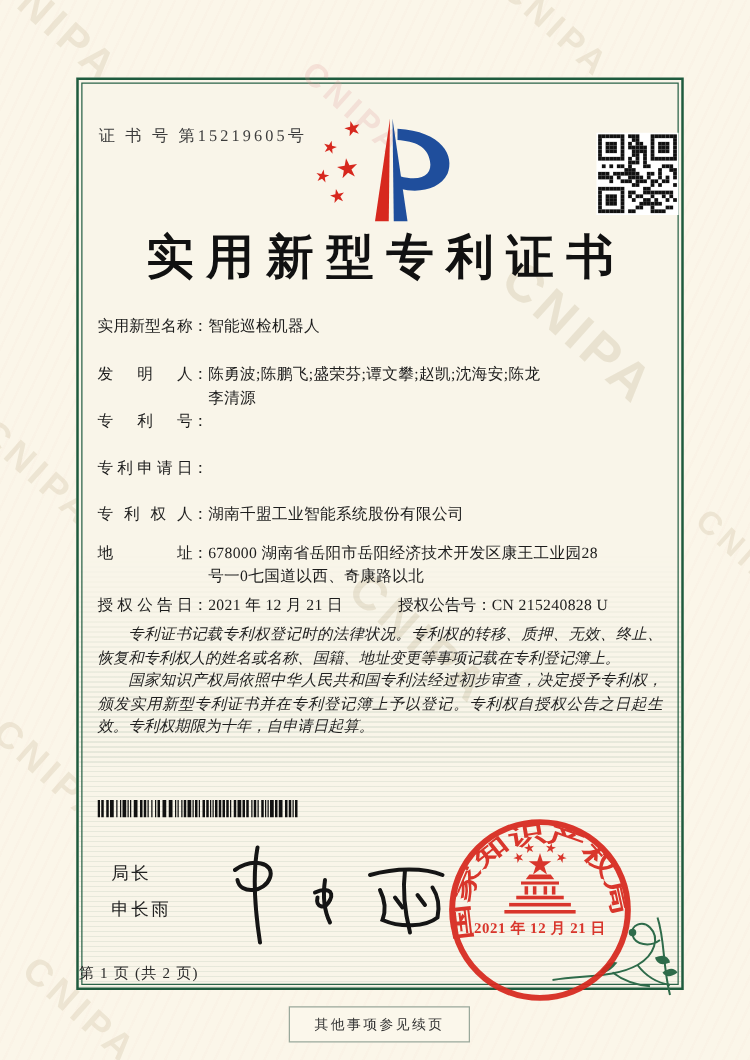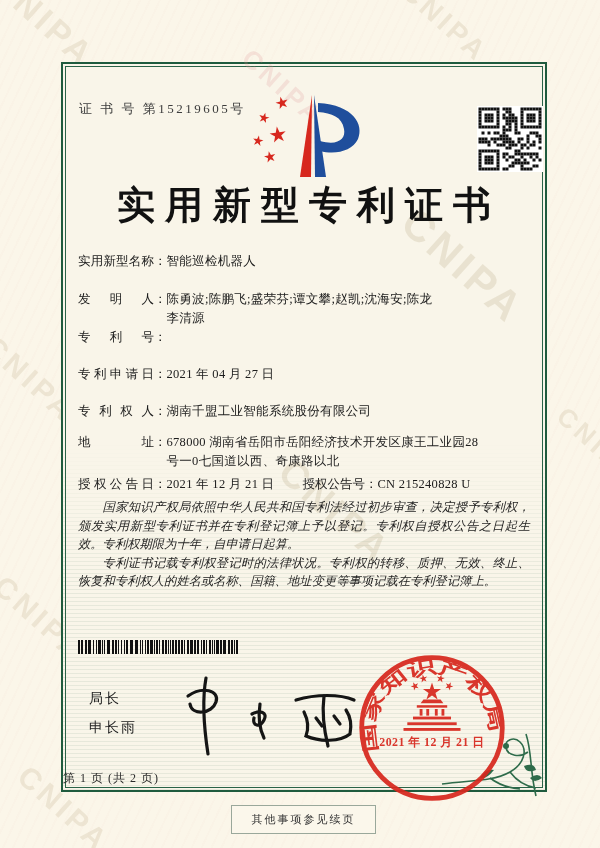--- a/index.html
+++ b/index.html
@@ -26,21 +26,21 @@
   .qr{position:absolute;left:414px;top:42px;width:66px;height:66px;z-index:2;}
   .title{position:absolute;left:0;top:116px;width:100%;text-align:center;
     font-size:38px;font-weight:bold;letter-spacing:10px;text-indent:10px;color:#111;z-index:2;}
 
   .frow{position:absolute;left:15px;display:flex;align-items:flex-start;
     font-size:12.5px;color:#1c1c1c;z-index:2;line-height:19px;}
   .lbl{flex:none;width:76px;text-align:justify;text-align-last:justify;}
   .colon{flex:none;}
   .val{white-space:pre-line;letter-spacing:0.3px;}
   .pair{display:flex;}
-  .pair + .pair{margin-left:28px;}
+  .pair + .pair{margin-left:44px;}
   .pair .lbl2{flex:none;}
 
   .paras{position:absolute;left:15px;top:434px;width:452px;font-style:italic;
     font-size:12.3px;line-height:18.6px;text-align:justify;color:#1f1f1f;z-index:2;}
   .paras p{margin:0;text-indent:2em;}
 
   .barcode{position:absolute;left:15px;top:576px;width:163px;height:14px;z-index:2;}
   .signer{position:absolute;left:26px;top:626px;font-size:14px;letter-spacing:2px;color:#222;z-index:2;}
   .signer div{margin-bottom:11px;}
   .signature{position:absolute;left:105px;top:606px;width:210px;height:95px;z-index:2;}
@@ -332,21 +332,20 @@
         <span class="val">陈勇波;陈鹏飞;盛荣芬;谭文攀;赵凯;沈海安;陈龙
 李清源</span>
     </div>
     <div class="frow" style="top:264px">
       <span class="lbl">专利号</span>
         <span class="colon">：</span>
     </div>
     <div class="frow" style="top:301px">
       <span class="lbl">专利申请日</span>
         <span class="colon">：</span>
-        <span class="val">2021 年 04 月 27 日</span>
     </div>
     <div class="frow" style="top:338px">
       <span class="lbl">专利权人</span>
         <span class="colon">：</span>
         <span class="val">湖南千盟工业智能系统股份有限公司</span>
     </div>
     <div class="frow" style="top:369px">
       <span class="lbl">地址</span>
         <span class="colon">：</span>
         <span class="val">678000 湖南省岳阳市岳阳经济技术开发区康王工业园28
@@ -359,22 +358,22 @@
           <span class="val">2021 年 12 月 21 日</span>
       </span>
       <span class="pair">
         <span class="lbl2">授权公告号</span>
           <span class="colon">：</span>
           <span class="val">CN 215240828 U</span>
       </span>
     </div>
 
     <div class="paras">
+      <p>专利证书记载专利权登记时的法律状况。专利权的转移、质押、无效、终止、恢复和专利权人的姓名或名称、国籍、地址变更等事项记载在专利登记簿上。</p>
       <p>国家知识产权局依照中华人民共和国专利法经过初步审查，决定授予专利权，颁发实用新型专利证书并在专利登记簿上予以登记。专利权自授权公告之日起生效。专利权期限为十年，自申请日起算。</p>
-      <p>专利证书记载专利权登记时的法律状况。专利权的转移、质押、无效、终止、恢复和专利权人的姓名或名称、国籍、地址变更等事项记载在专利登记簿上。</p>
     </div>
 
     <svg class="barcode" id="barcode" viewBox="0 0 163 14" preserveAspectRatio="none">
         <rect x="0" y="0" width="2" height="14" fill="#111"></rect>
         <rect x="3" y="0" width="2" height="14" fill="#111"></rect>
         <rect x="7" y="0" width="2" height="14" fill="#111"></rect>
         <rect x="10" y="0" width="3" height="14" fill="#111"></rect>
         <rect x="15" y="0" width="1" height="14" fill="#111"></rect>
         <rect x="18" y="0" width="1" height="14" fill="#111"></rect>
         <rect x="20" y="0" width="3" height="14" fill="#111"></rect>

